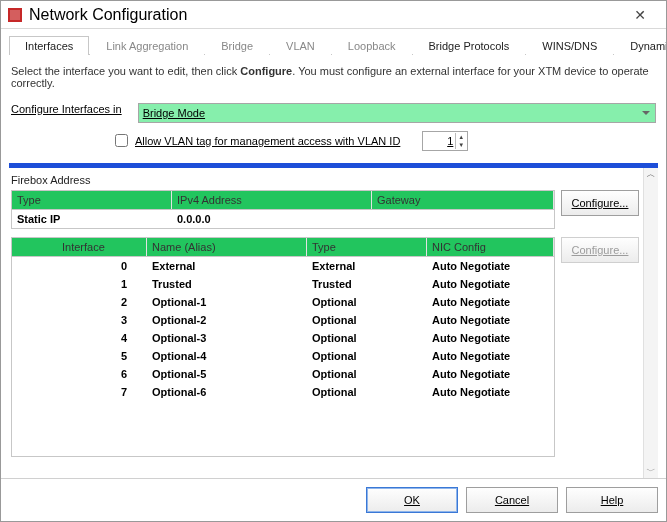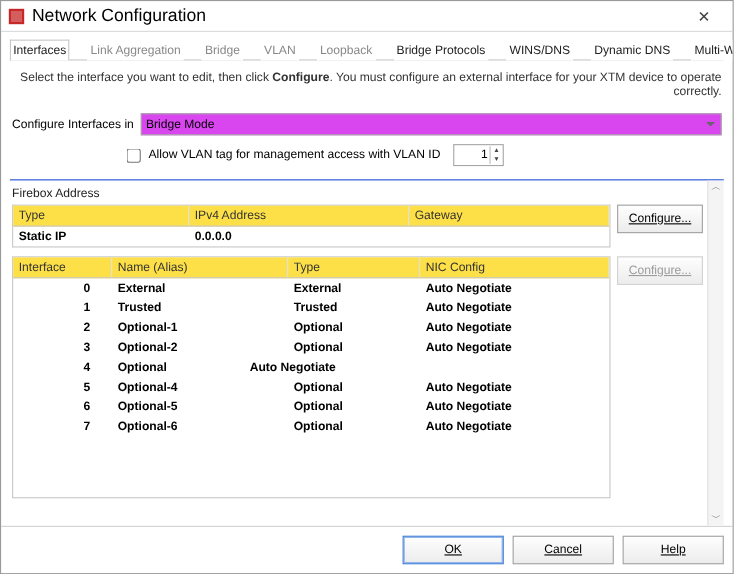--- a/index.html
+++ b/index.html
@@ -40,51 +40,52 @@
     display: flex;
     flex-direction: column;
     overflow: hidden;
   }
   .tabstrip {
     display: flex;
     border-bottom: 1px solid #c7c7c7;
     gap: 0;
   }
   .tab {
-    padding: 3px 2px;
+    padding: 3px 15px;
     font-size: 11px;
     color: #888;
     border: 1px solid transparent;
     border-bottom: none;
-    margin-right: 16px;
+    margin-right: 1px;
     position: relative;
     top: 1px;
     background: #fff;
     white-space: nowrap;
   }
   .tab.active {
     color: #222;
     border-color: #c7c7c7;
     background: #fff;
   }
   .tab.enabled { color: #222; }
-  .intro { margin: 10px 2px 10px 2px; color: #333; text-align: right; }
+  .intro { margin: 10px 2px 10px 2px; color: #333; }
   .intro b { font-weight: 600; }
   .row {
     display: flex;
-    align-items: center;
+    align-items: flex-start;
     margin: 4px 2px;
-    gap: 6px;
+    gap: 16px;
+    text-decoration: underline;
   }
   .label { white-space: nowrap; }
   .select {
     flex: 1 1 auto;
     height: 20px;
     border: 1px solid #a6a6a6;
-    background: #d946ef;
+    background: #86efac;
     display: flex;
     align-items: center;
     padding: 0 4px;
     position: relative;
   }
   .select::after {
     content: "";
     position: absolute;
     right: 5px; top: 7px;
     border: 4px solid transparent;
@@ -118,21 +119,21 @@
   .spin-btn {
     flex: 1;
     border-left: 1px solid #bbb;
     display: flex; align-items: center; justify-content: center;
     font-size: 6px;
     color: #444;
   }
   .scroll-area {
     flex: 1 1 auto;
     margin-top: 8px;
-    border-top: 1px solid #1d4ed8;
+    border-top: 5px solid #1d4ed8;
     position: relative;
     overflow: hidden;
     display: flex;
   }
   .scroll-inner {
     flex: 1 1 auto;
     padding: 4px 0 4px 0;
   }
   .vscrollbar {
     width: 15px;
@@ -151,21 +152,21 @@
   .section-label {
     margin: 2px 0 4px 2px;
     color: #222;
   }
   .grid {
     border: 1px solid #c7c7c7;
     margin: 0 4px 8px 2px;
   }
   .grid-head {
     display: flex;
-    background: #fde047;
+    background: #22c55e;
     border-bottom: 1px solid #c7c7c7;
   }
   .grid-head .gh {
     padding: 3px 5px;
     border-right: 1px solid #e2e2e2;
     color: #333;
   }
   .grid-row {
     display: flex;
     padding: 1px 0;
@@ -188,21 +189,21 @@
   .btn {
     height: 22px;
     border: 1px solid #9e9e9e;
     background: linear-gradient(#fefefe,#ececec);
     font-size: 11px;
     padding: 12px 8px;
     display: flex; align-items: center; justify-content: center; text-decoration: underline;
   }
   .btn.disabled { color: #9c9c9c; border-color: #cfcfcf; }
   .btn.primary { border-color: #3a78d6; box-shadow: 0 0 0 1px #8fb5eb inset; }
-  .if-cols .c1 { width: 90px; text-align: right; padding-right: 20px;}
+  .if-cols .c1 { width: 90px; text-align: right; padding-right: 20px; margin-left: 45px;}
   .if-cols .c2 { width: 160px; }
   .if-cols .c3 { width: 120px; }
   .if-cols .c4 { flex: 1; }
   .if-grid .grid-head .gh.c1 { text-align: left; padding-right: 5px; }
   .footer {
     border-top: 1px solid #d0d0d0;
     padding: 8px;
     display: flex;
     justify-content: flex-end;
     gap: 8px;
@@ -317,20 +318,21 @@
                 <div class="gc c4">Auto Negotiate</div>
               </div>
               <div class="grid-row if-cols">
                 <div class="gc c1">3</div>
                 <div class="gc c2">Optional-2</div>
                 <div class="gc c3">Optional</div>
                 <div class="gc c4">Auto Negotiate</div>
               </div>
               <div class="grid-row if-cols">
                 <div class="gc c1">4</div>
+                <div class="gc c2">Optional-3</div>
                 <div class="gc c3">Optional</div>
                 <div class="gc c4">Auto Negotiate</div>
               </div>
               <div class="grid-row if-cols">
                 <div class="gc c1">5</div>
                 <div class="gc c2">Optional-4</div>
                 <div class="gc c3">Optional</div>
                 <div class="gc c4">Auto Negotiate</div>
               </div>
               <div class="grid-row if-cols">

